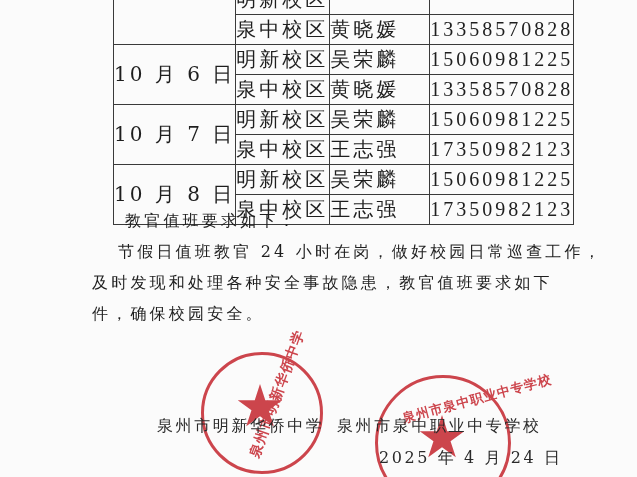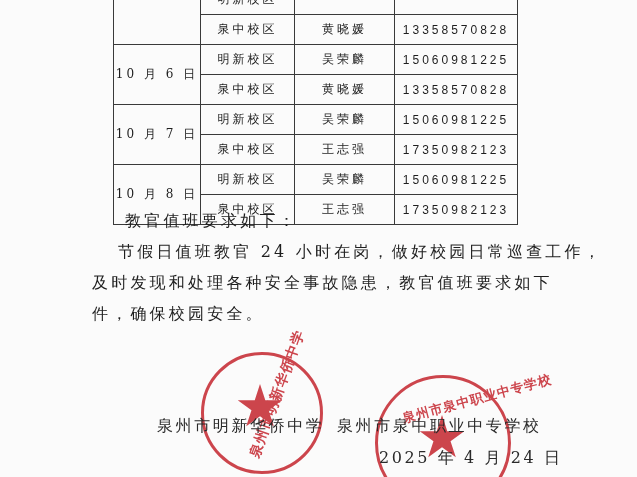--- a/index.html
+++ b/index.html
@@ -1,22 +1,22 @@
 <!DOCTYPE html>
 <html><head>
 <meta charset="utf-8">
 <style>
   html, body { margin:0; padding:0; }
   body { width:637px; height:477px; background:#fbfbfb; position:relative; overflow:hidden;
          font-family:"DejaVu Serif","Liberation Serif",serif; color:#1e1e1e; }
   .table { position:absolute; left:113px; top:-16px; border-collapse:collapse; }
-  .table td { border:1.5px solid #3a3a3a; height:29px; padding:0; text-align:center;
-              font-size:12px; letter-spacing:3px; white-space:nowrap; }
+  .table td { border:1.5px solid #3a3a3a; height:29px; padding:0; 
+              font-size:20px; letter-spacing:3px; white-space:nowrap; }
   .c1 { width:86px; } .c2 { width:93px; } .c3 { width:99px; }
-  .c4 { width:122px; font-family:Liberation Sans, sans-serif; font-size:17px; letter-spacing:0;margin-left:20px; }
+  .c4 { width:122px; font-family:Liberation Serif, serif; font-size:17px; letter-spacing:0;margin-left:20px; }
   .date { letter-spacing:2px; }
   .para { position:absolute; font-size:16px; letter-spacing:3.2px; white-space:nowrap; line-height:31px; }
   .stamp { position:absolute; border-radius:50%; border:3px solid #c8323a; opacity:0.9; }
   .stamp .ring-text { position:absolute; color:#c8323a; font-size:19px; font-weight:bold; }
   .star { position:absolute; color:#c8323a; font-size:58px; line-height:1; }
   .sig { position:absolute; font-size:16px; letter-spacing:2.6px; white-space:nowrap; color:#2a2a2a; }
 </style>
 </head>
 <body>
 

